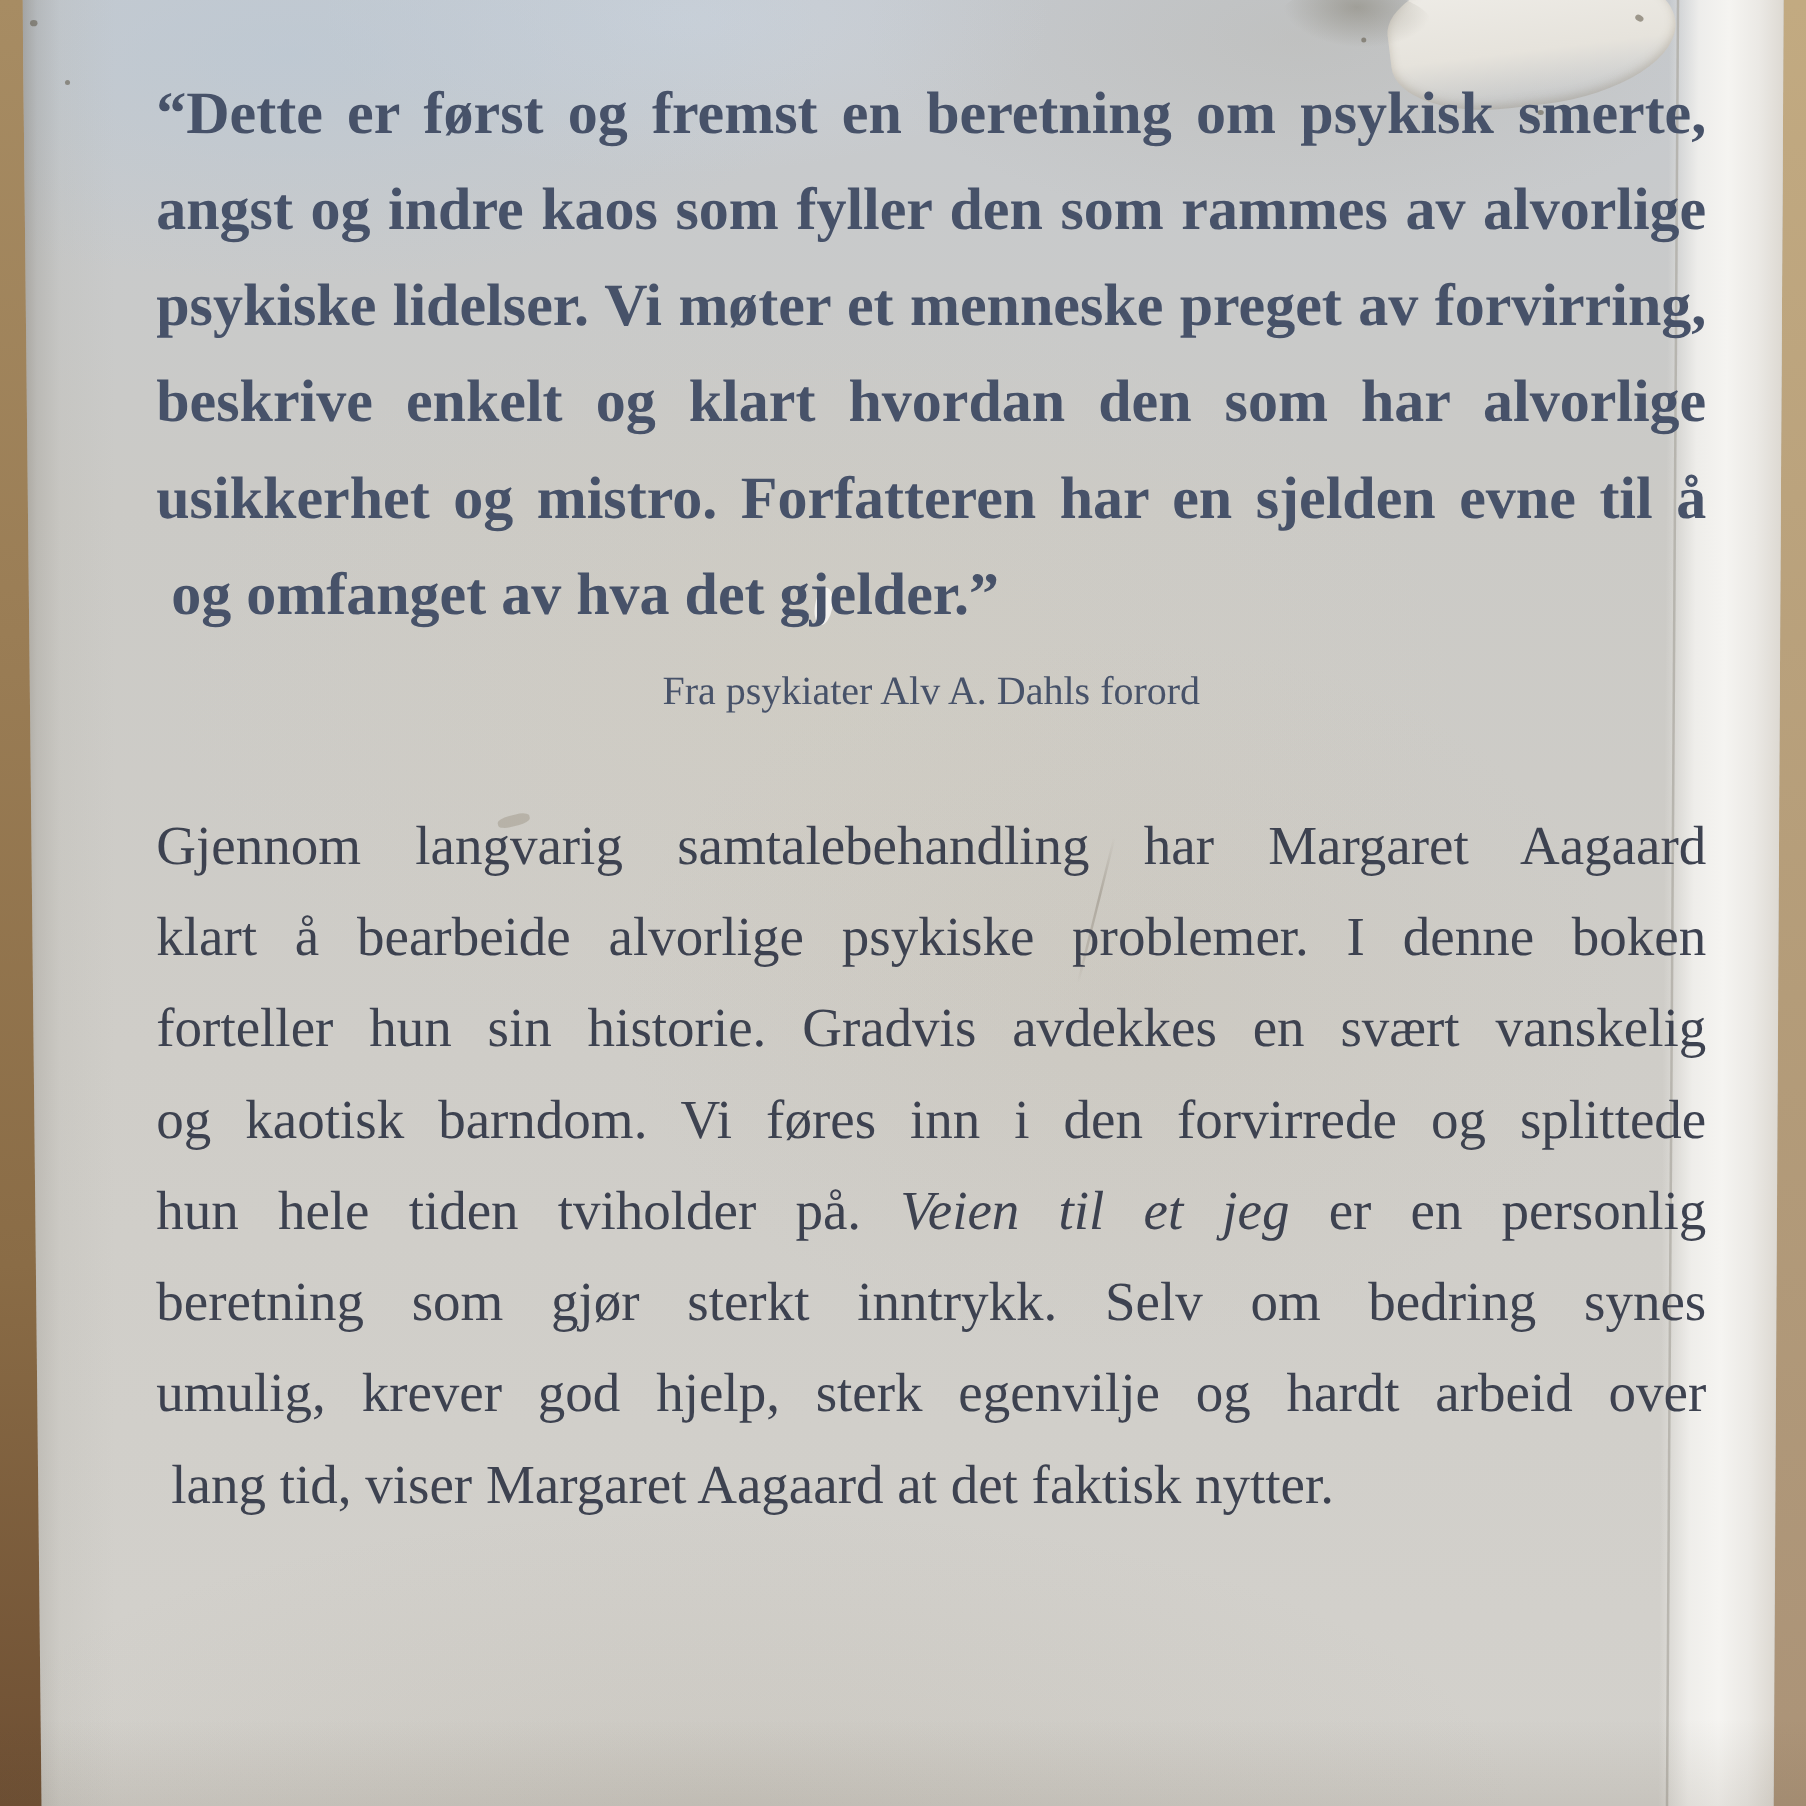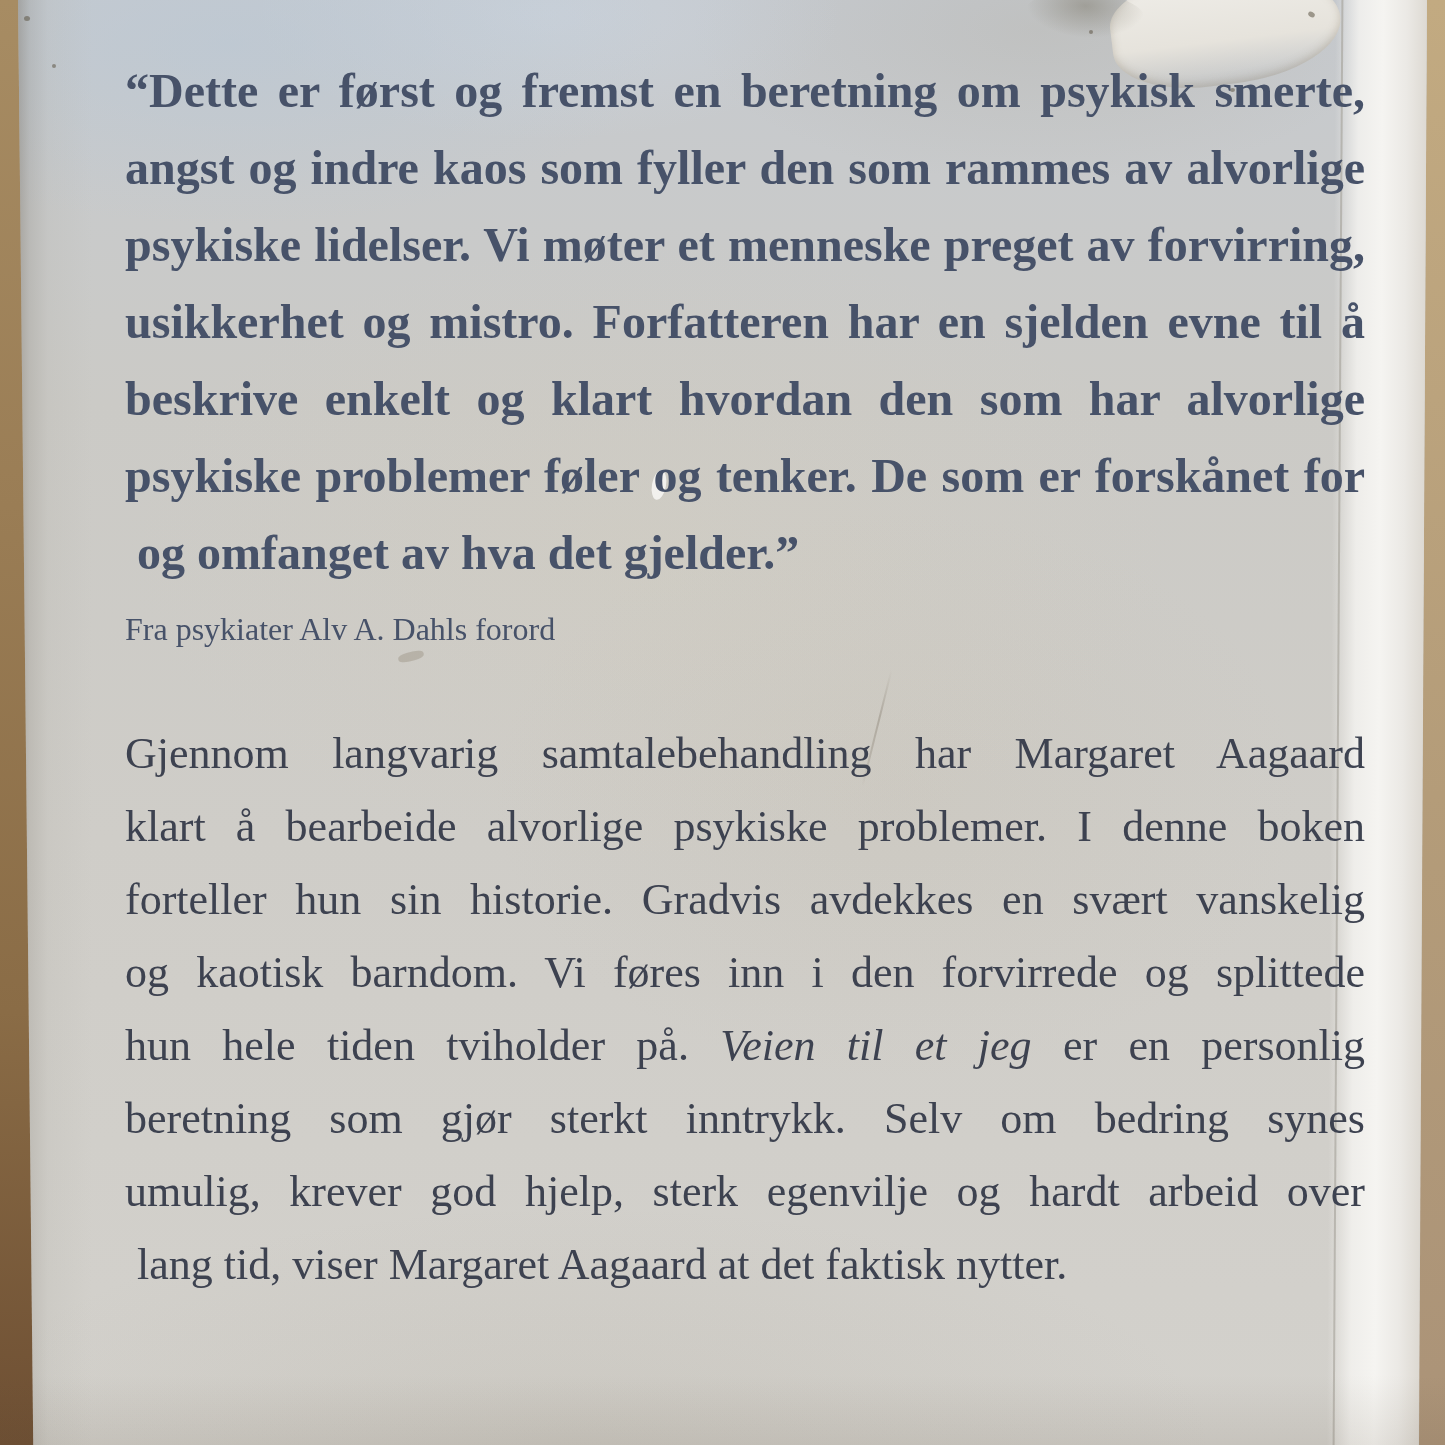--- a/index.html
+++ b/index.html
@@ -151,21 +151,21 @@
     white-space: nowrap;
   }
   .jline.last {
     text-align-last: left;
     margin-left: 12px;
   }
   .attribution {
     margin-top: 8px;
     line-height: 60px;
     font-size: 32px;
-    text-align: left;
+    text-align: center;
     color: var(--ink-quote, #475269);
   }
   .title-italic { font-style: italic; }
 
   
   .vignette {
     position: absolute;
     left: 0; right: 0; bottom: 0;
     height: 70px;
     background: linear-gradient(180deg, rgba(90,75,55,0) 0%, rgba(90,75,55,0.10) 100%);
@@ -191,23 +191,22 @@
   <div class="hairline-crack"></div>
   <div class="paper-nick"></div>
 </div>
 
 <div class="text-layer">
 
   <div class="quote-block">
     <div class="jline">“Dette er først og fremst en beretning om psykisk smerte,</div>
     <div class="jline">angst og indre kaos som fyller den som rammes av alvorlige</div>
     <div class="jline">psykiske lidelser. Vi møter et menneske preget av forvirring,</div>
+    <div class="jline">beskrive enkelt og klart hvordan den som har alvorlige</div>
     <div class="jline">usikkerhet og mistro. Forfatteren har en sjelden evne til å</div>
-    <div class="jline">beskrive enkelt og klart hvordan den som har alvorlige</div>
-    <div class="jline">psykiske problemer føler og tenker. De som er forskånet for</div>
     <div class="jline last">og omfanget av hva det gjelder.”</div>
   </div>
 
   <div class="attribution">Fra psykiater Alv A. Dahls forord</div>
 
   <div class="desc-block">
     <div class="jline">Gjennom langvarig samtalebehandling har Margaret Aagaard</div>
     <div class="jline">klart å bearbeide alvorlige psykiske problemer. I denne boken</div>
     <div class="jline">forteller hun sin historie. Gradvis avdekkes en svært vanskelig</div>
     <div class="jline">og kaotisk barndom. Vi føres inn i den forvirrede og splittede</div>

